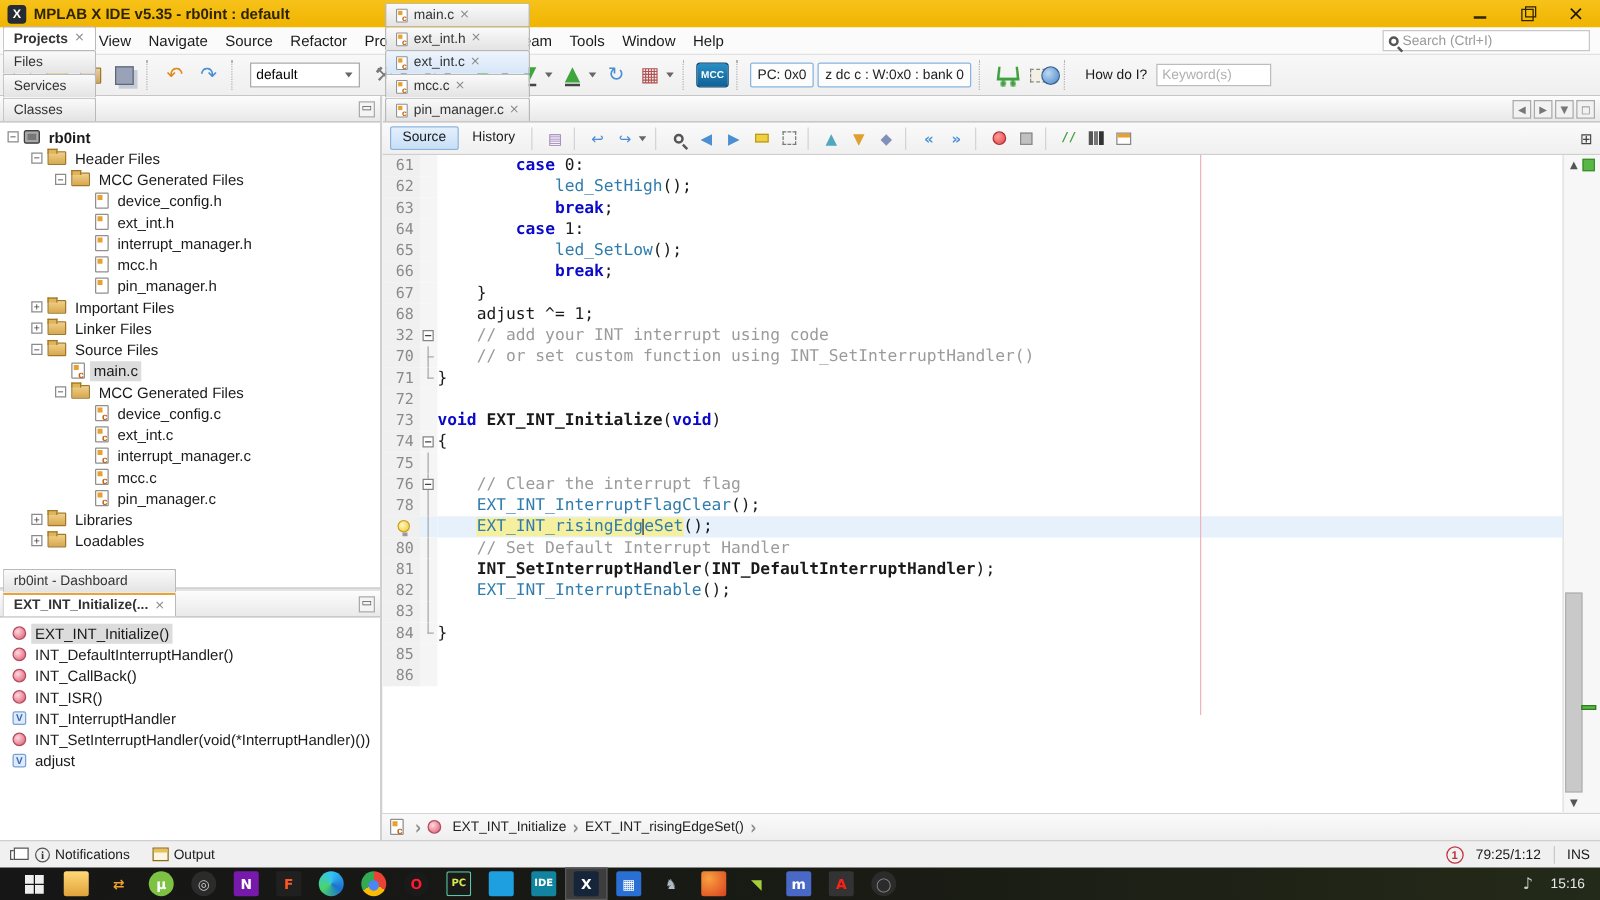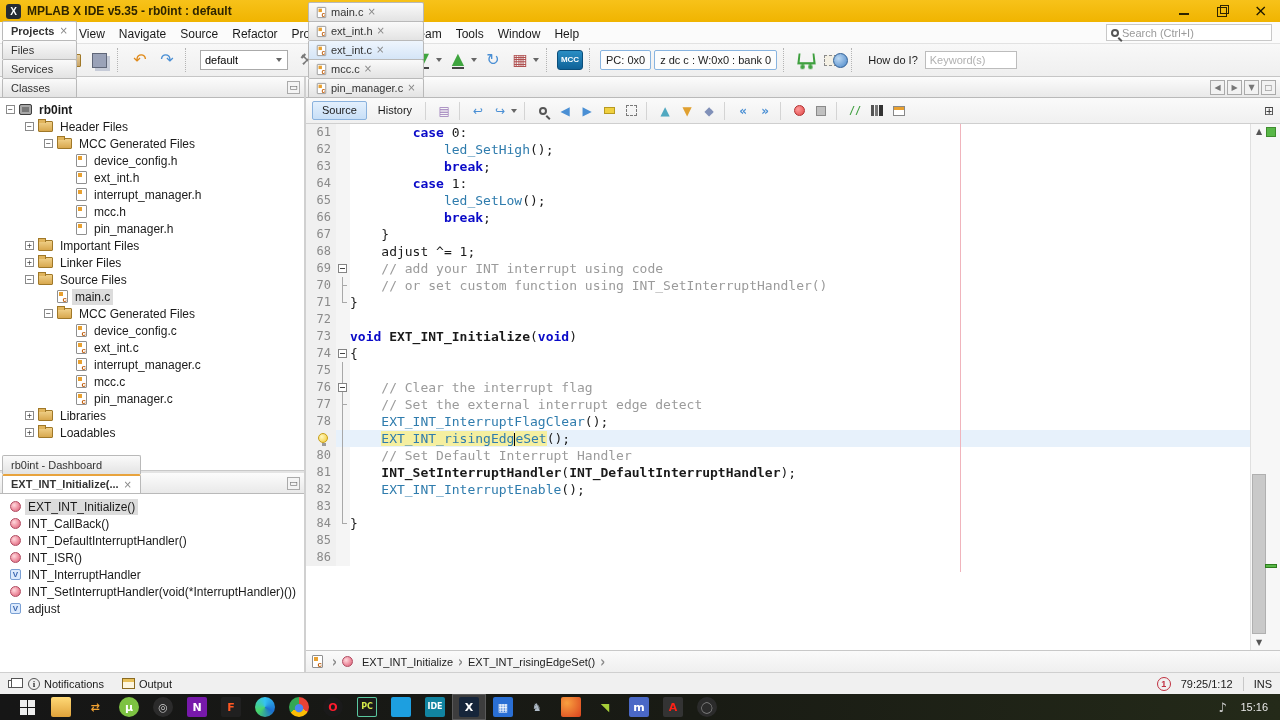--- a/index.html
+++ b/index.html
@@ -385,25 +385,25 @@
           </span>
         <span class="panel-minbtn">▭</span>
       </div>
       <div id="navlist">
           <div class="nrow sel">
             <span class="ico ico-fn"></span>
             <span class="nlabel">EXT_INT_Initialize()</span>
           </div>
           <div class="nrow">
             <span class="ico ico-fn"></span>
-            <span class="nlabel">INT_CallBack()</span>
+            <span class="nlabel">INT_DefaultInterruptHandler()</span>
           </div>
           <div class="nrow">
             <span class="ico ico-fn"></span>
-            <span class="nlabel">INT_DefaultInterruptHandler()</span>
+            <span class="nlabel">INT_CallBack()</span>
           </div>
           <div class="nrow">
             <span class="ico ico-fn"></span>
             <span class="nlabel">INT_ISR()</span>
           </div>
           <div class="nrow">
             <span class="ico ico-var">V</span>
             <span class="nlabel">INT_InterruptHandler</span>
           </div>
           <div class="nrow">
@@ -536,21 +536,21 @@
             <span class="lnum">67</span>
             <span class="fold"></span>
             <span class="lcode"><span class="seg-p">    }</span></span>
           </div>
           <div class="ln">
             <span class="lnum">68</span>
             <span class="fold"></span>
             <span class="lcode"><span class="seg-p">    adjust ^= 1;</span></span>
           </div>
           <div class="ln">
-            <span class="lnum">69</span>
+            <span class="lnum">32</span>
             <span class="fold">
               <span class="fbox"></span>
             </span>
             <span class="lcode"><span class="seg-p">    </span><span class="seg-c">// add your INT interrupt using code</span></span>
           </div>
           <div class="ln">
             <span class="lnum">70</span>
             <span class="fold">
               <span class="fl"></span>
               <span class="fstub"></span>
@@ -589,28 +589,20 @@
             </span>
             <span class="lcode"></span>
           </div>
           <div class="ln">
             <span class="lnum">76</span>
             <span class="fold">
               <span class="fl"></span>
               <span class="fbox"></span>
             </span>
             <span class="lcode"><span class="seg-p">    </span><span class="seg-c">// Clear the interrupt flag</span></span>
-          </div>
-          <div class="ln">
-            <span class="lnum">77</span>
-            <span class="fold">
-              <span class="fl"></span>
-              <span class="fstub"></span>
-            </span>
-            <span class="lcode"><span class="seg-p">    </span><span class="seg-c">// Set the external interrupt edge detect</span></span>
           </div>
           <div class="ln">
             <span class="lnum">78</span>
             <span class="fold">
               <span class="fl"></span>
             </span>
             <span class="lcode"><span class="seg-p">    </span><span class="seg-f">EXT_INT_InterruptFlagClear</span><span class="seg-p">();</span></span>
           </div>
           <div class="ln cur">
             <span class="lnum">

